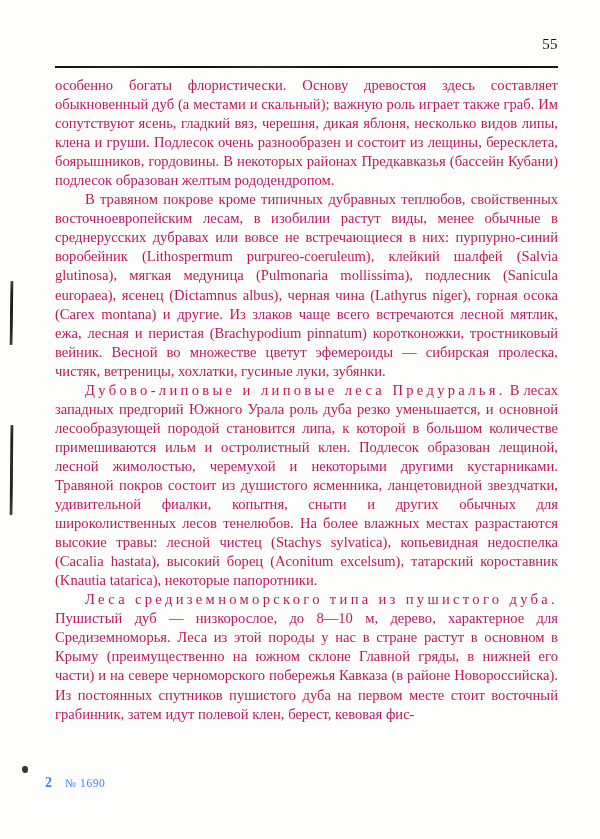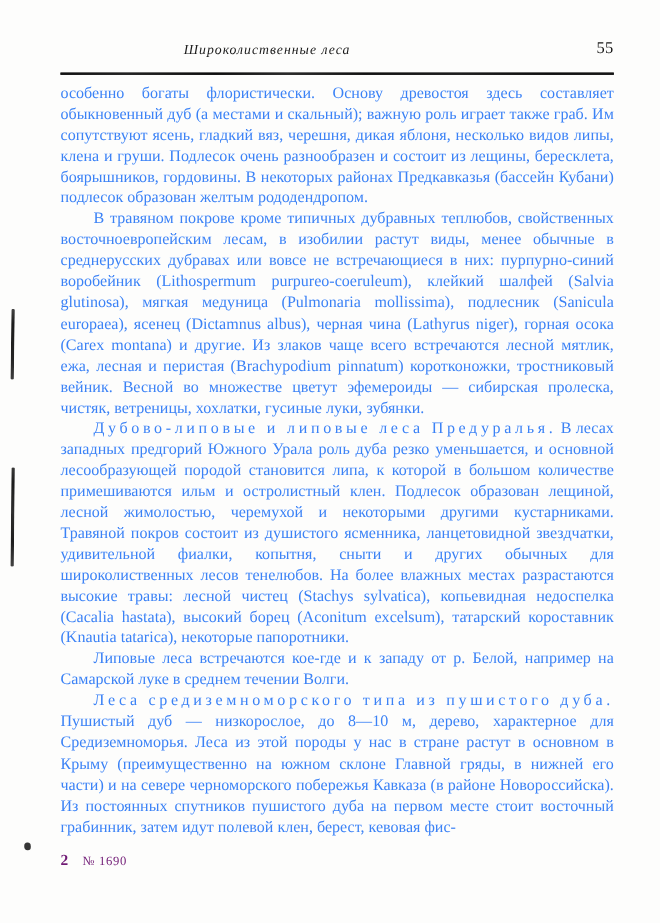--- a/index.html
+++ b/index.html
@@ -63,43 +63,43 @@
   
   .body-text {
     position: absolute;
     left: 55px;
     top: 76px;
     width: 503px;
     font-size: 14.6px;
     line-height: 19.05px;
     text-align: justify;
     text-justify: inter-word;
-    color: #3b82f6;
+    color: #be185d;
     -webkit-font-smoothing: none;
   }
   .body-text p {
     margin: 0;
     text-indent: 30px;
   }
   .body-text p.noindent {
     text-indent: 0;
   }
   .lat {
   }
   .spaced {
     letter-spacing: 3.3px;
   }
 
   
   .footer {
     position: absolute;
-    left: 55px;
+    left: 45px;
     bottom: 48px;
     font-size: 13px;
-    color: #701a75;
+    color: #3b82f6;
     white-space: nowrap;
   }
   .footer .sig {
     font-weight: bold;
     font-size: 14px;
   }
   .footer .num {
     font-size: 11.5px;
     margin-left: 13px;
     letter-spacing: 0.6px;
@@ -137,30 +137,28 @@
     transform: rotate(0.6deg);
     background-image: linear-gradient(180deg,#2a2a2a 0%,#090909 15%,#1e1e1e 45%,#0b0b0b 75%,#333 100%);
   }
 </style>
 </head>
 <body>
 
 <div class="page">
 
   <div class="header">
-    <div class="header-title">Широколиственные леса</div>
     <div class="header-folio">55</div>
   </div>
   <div class="header-rule"></div>
 
   <div class="body-text" id="body-text">
       <p class="noindent"><span>особенно богаты флористически. Основу древостоя здесь составляет обыкновенный дуб (а местами и скальный); важную роль играет также граб. Им сопутствуют ясень, гладкий вяз, черешня, дикая яблоня, несколько видов липы, клена и груши. Подлесок очень разнообразен и состоит из лещины, бересклета, боярышников, гордовины. В некоторых районах Предкавказья (бассейн Кубани) подлесок образован желтым рододендропом.</span></p>
       <p><span>В травяном покрове кроме типичных дубравных теплюбов, свойственных восточноевропейским лесам, в изобилии растут виды, менее обычные в среднерусских дубравах или вовсе не встречающиеся в них: пурпурно-синий воробейник </span><span class="lat">(Lithospermum purpureo-coeruleum)</span><span>, клейкий шалфей </span><span class="lat">(Salvia glutinosa)</span><span>, мягкая медуница </span><span class="lat">(Pulmonaria mollissima)</span><span>, подлесник </span><span class="lat">(Sanicula europaea)</span><span>, ясенец </span><span class="lat">(Dictamnus albus)</span><span>, черная чина </span><span class="lat">(Lathyrus niger)</span><span>, горная осока </span><span class="lat">(Carex montana)</span><span> и другие. Из злаков чаще всего встречаются лесной мятлик, ежа, лесная и перистая </span><span class="lat">(Brachypodium pinnatum)</span><span> коротконожки, тростниковый вейник. Весной во множестве цветут эфемероиды — сибирская пролеска, чистяк, ветреницы, хохлатки, гусиные луки, зубянки.</span></p>
       <p><span class="spaced">Дубово-липовые и липовые леса Предуралья.</span><span> В лесах западных предгорий Южного Урала роль дуба резко уменьшается, и основной лесообразующей породой становится липа, к которой в большом количестве примешиваются ильм и остролистный клен. Подлесок образован лещиной, лесной жимолостью, черемухой и некоторыми другими кустарниками. Травяной покров состоит из душистого ясменника, ланцетовидной звездчатки, удивительной фиалки, копытня, сныти и других обычных для широколиственных лесов тенелюбов. На более влажных местах разрастаются высокие травы: лесной чистец </span><span class="lat">(Stachys sylvatica)</span><span>, копьевидная недоспелка </span><span class="lat">(Cacalia hastata)</span><span>, высокий борец </span><span class="lat">(Aconitum excelsum)</span><span>, татарский короставник </span><span class="lat">(Knautia tatarica)</span><span>, некоторые папоротники.</span></p>
-      <p><span>Липовые леса встречаются кое-где и к западу от р. Белой, например на Самарской луке в среднем течении Волги.</span></p>
       <p><span class="spaced">Леса средиземноморского типа из пушистого дуба.</span><span> Пушистый дуб — низкорослое, до 8—10 </span><span class="lat">м</span><span>, дерево, характерное для Средиземноморья. Леса из этой породы у нас в стране растут в основном в Крыму (преимущественно на южном склоне Главной гряды, в нижней его части) и на севере черноморского побережья Кавказа (в районе Новороссийска). Из постоянных спутников пушистого дуба на первом месте стоит восточный грабинник, затем идут полевой клен, берест, кевовая фис-</span></p>
     </div>
 
   <div class="footer">
     <span class="sig">2</span><span class="num">№ 1690</span>
   </div>
 
   <div class="ink-blot"></div>
   <div class="margin-streak s1"></div>
   <div class="margin-streak s2"></div>

